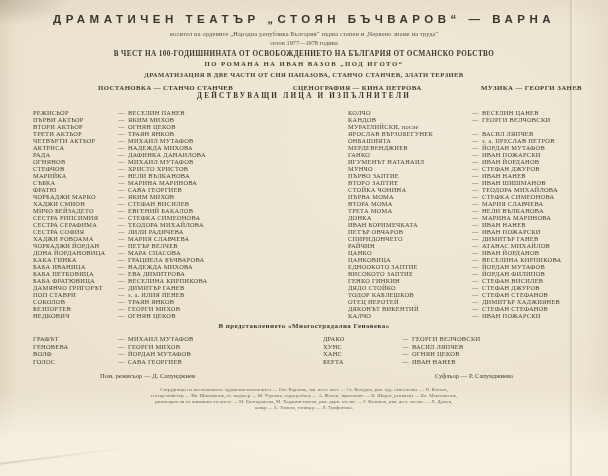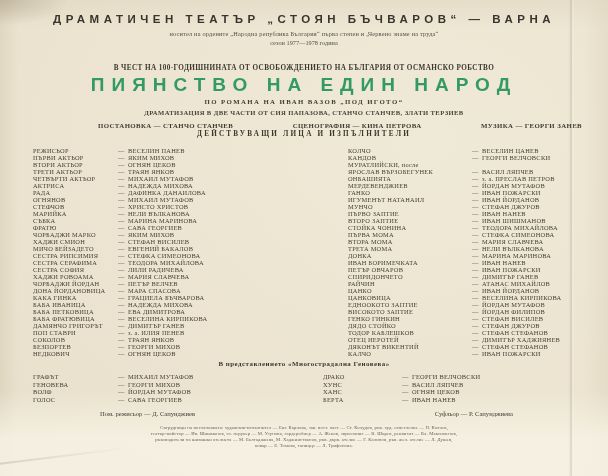--- a/index.html
+++ b/index.html
@@ -24,21 +24,21 @@
   .corner-shade{position:absolute;left:0;top:0;width:70px;height:26px;
     background:radial-gradient(ellipse at 0% 0%, rgba(95,82,60,.25), rgba(95,82,60,0) 70%);}
 
   .center{text-align:center;}
   .theatre-title{
     padding-top:13px;font-family:"Liberation Sans",sans-serif;
     font-size:11.5px;font-weight:bold;letter-spacing:4.5px;color:#38352e;line-height:12px;
   }
   .orders-line{margin-top:5px;font-size:6.3px;line-height:7px;color:#555045;letter-spacing:.2px;}
   .season-line{margin-top:2px;font-size:6.3px;line-height:7px;color:#555045;}
-  .dedication-line{margin-top:18px;font-size:7.2px;line-height:8px;font-weight:bold;color:#3c382f;letter-spacing:.4px;}
+  .dedication-line{margin-top:4px;font-size:7.2px;line-height:8px;font-weight:bold;color:#3c382f;letter-spacing:.4px;}
   .play-title{
     margin-top:2px;font-family:"Liberation Sans",sans-serif;
     font-size:19px;line-height:22px;font-weight:bold;letter-spacing:7px;color:#339a66;
   }
   .based-on{margin-top:2px;font-size:6.8px;line-height:8px;font-weight:bold;letter-spacing:1.4px;color:#454036;}
   .dramatization{margin-top:3px;font-size:6.6px;line-height:8px;font-weight:bold;letter-spacing:.4px;color:#4a453a;}
   .credits-row{
     margin-top:5px;display:flex;justify-content:space-between;
     padding:0 26px 0 98px;font-size:6.8px;line-height:8px;font-weight:bold;color:#3f3a30;letter-spacing:.4px;
   }
@@ -73,21 +73,20 @@
 
 <div class="page">
   <div class="corner-shade"></div>
   <div class="fold-right"></div>
   <div class="fold-bottom"></div>
 
   <div class="theatre-title center">ДРАМАТИЧЕН ТЕАТЪР „СТОЯН БЪЧВАРОВ“ — ВАРНА</div>
   <div class="orders-line center">носител на ордените „Народна република България“ първа степен и „Червено знаме на труда“</div>
   <div class="season-line center">сезон 1977—1978 година</div>
   <div class="dedication-line center">В ЧЕСТ НА 100-ГОДИШНИНАТА ОТ ОСВОБОЖДЕНИЕТО НА БЪЛГАРИЯ ОТ ОСМАНСКО РОБСТВО</div>
-  <div class="play-title center">ПИЯНСТВО НА ЕДИН НАРОД</div>
   <div class="based-on center">ПО РОМАНА НА ИВАН ВАЗОВ „ПОД ИГОТО“</div>
   <div class="dramatization center">ДРАМАТИЗАЦИЯ В ДВЕ ЧАСТИ ОТ СИЯ ПАПАЗОВА, СТАНЧО СТАНЧЕВ, ЗЛАТИ ТЕРЗИЕВ</div>
 
   <div class="credits-row">
     <span>ПОСТАНОВКА — СТАНЧО СТАНЧЕВ</span>
     <span>СЦЕНОГРАФИЯ — КИНА ПЕТРОВА</span>
     <span>МУЗИКА — ГЕОРГИ ЗАНЕВ</span>
   </div>
 
   <div class="cast-section-title center">ДЕЙСТВУВАЩИ ЛИЦА И ИЗПЪЛНИТЕЛИ</div>

